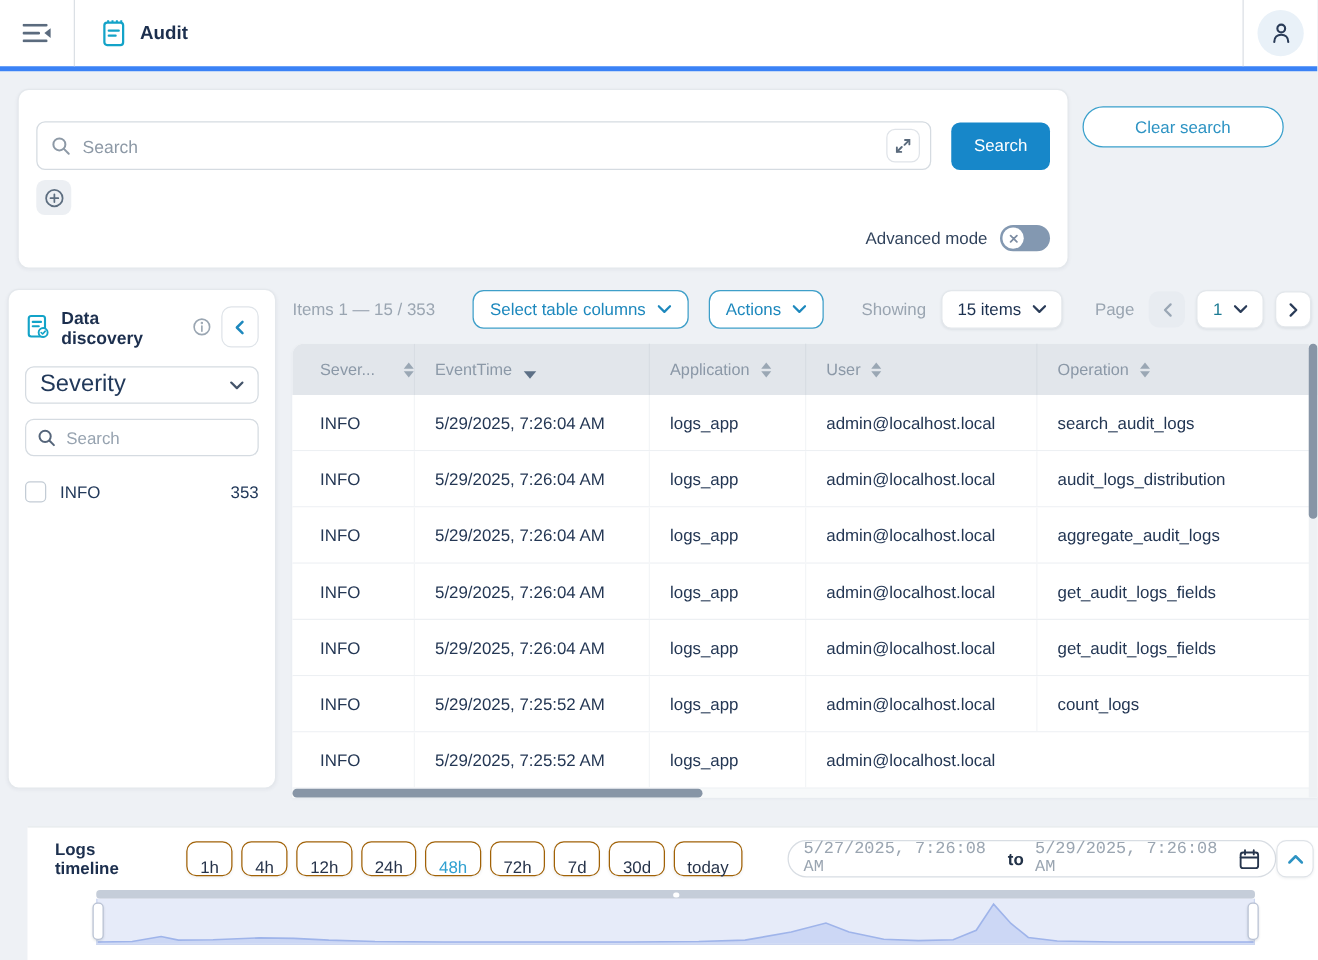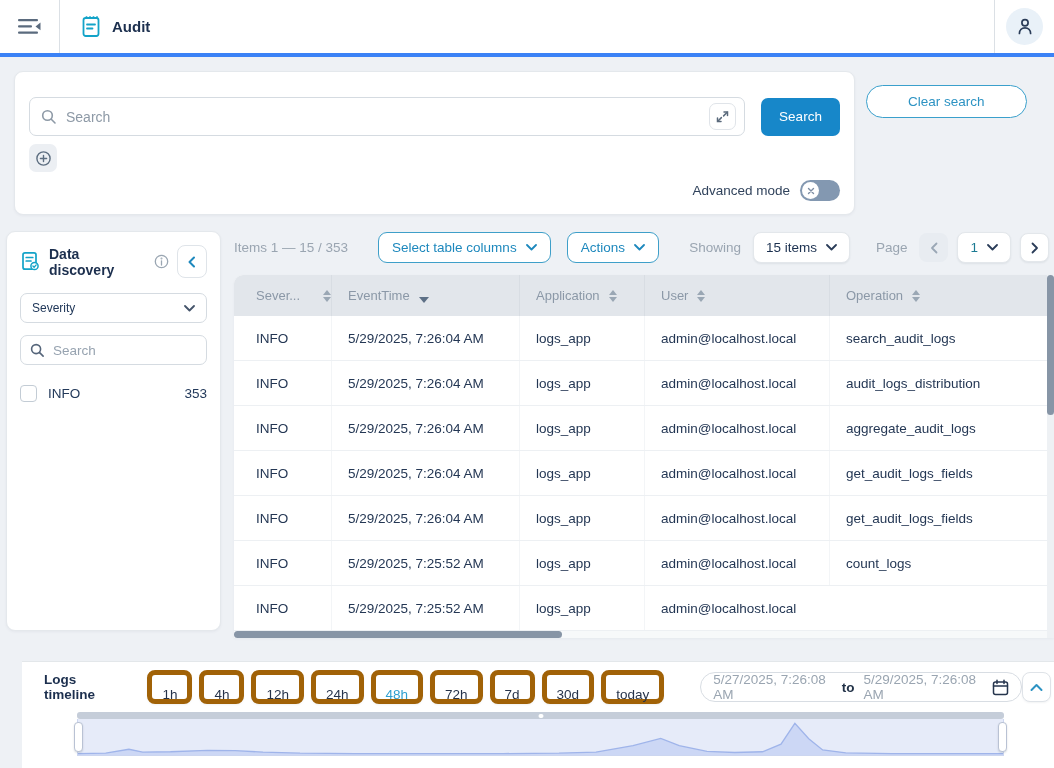--- a/index.html
+++ b/index.html
@@ -46,21 +46,21 @@
   
   .content { display:flex; align-items:flex-start; padding:16px 0 0 6px; }
 
   .sidebar { width:215px; height:400px; background:#fff; border:1px solid #e4e8ec;
     border-radius:9px; box-shadow:0 1px 3px rgba(30,45,70,.05); padding:13px; flex:none; }
   .sb-header { display:flex; align-items:center; gap:8px; margin-bottom:15px; }
   .sb-title { font-size:14px; font-weight:700; color:#1c2f4e; }
   .sb-collapse { margin-left:auto; width:31px; height:33px; border:1px solid #dfe4e9;
     border-radius:8px; background:#fff; display:flex; align-items:center; justify-content:center; cursor:pointer; }
   .sb-select { height:30px; border:1px solid #d5dbe1; border-radius:7px; display:flex;
-    align-items:center; justify-content:space-between; padding:0 11px; font-size:12px;
+    align-items:center; justify-content:space-between; padding:0 11px; font-size:19px;
     color:#22395a; margin-bottom:12px; cursor:pointer; }
   .sb-search { height:30px; border:1px solid #d5dbe1; border-radius:7px; display:flex;
     align-items:center; gap:8px; padding:0 9px; margin-bottom:20px; }
   .sb-search input { flex:1; border:none; outline:none; font-size:13.5px; min-width:0;
     font-family:"Liberation Sans",sans-serif; color:#2a3c58; }
   .sb-search input::placeholder { color:#97a3b0; }
   .facet-row { display:flex; align-items:center; gap:11px; font-size:13.5px; color:#22395a; }
   .checkbox { width:17px; height:17px; border:1.5px solid #c3ccd5; border-radius:4px;
     background:#fff; cursor:pointer; flex:none; }
   .facet-count { margin-left:auto; }
@@ -113,27 +113,27 @@
   .vscroll { position:absolute; right:0; top:0; width:7px; height:100%; background:#eef1f4; }
   .vscroll-thumb { position:absolute; top:0; right:0; width:7px; height:140px;
     background:#8795a6; border-radius:4px; cursor:pointer; }
 
   
   .timeline-panel { position:absolute; left:0; top:661px; width:1054px; height:107px;
     background:#fff; border-top:1px solid #e3e7ea;margin-left:22px; }
   .tl-controls { display:flex; align-items:center; height:30px; margin:10px 22px 0 22px; }
   .tl-title { font-size:13.5px; font-weight:700; color:#1c2f4e; }
   .tl-ranges { display:flex; gap:7px; margin-left:25px; }
-  .range-btn { height:28px; padding:12px 10px; background:#fff; border:5px solid #a16207;
+  .range-btn { height:28px; padding:12px 10px; background:#fff; border:1px solid #a16207;
     border-radius:8px; box-shadow:0 1px 2px rgba(30,45,70,.06); font-size:13.5px; color:#26334a;
     font-family:"Liberation Sans",sans-serif; cursor:pointer; }
   .range-btn.selected { color:#2fa0d0; }
   .tl-daterange { margin-left:36px; height:30px; border:1px solid #d8dde3; border-radius:15px;
     display:flex; align-items:center; gap:9px; padding:0 12px; cursor:pointer; }
-  .date-text { font-size:13.5px; color:#9aa5b1; }
+  .date-text { font-size:13.5px; color:#9aa5b1;font-family:Liberation Mono, monospace; }
   .date-to { font-size:13.5px; font-weight:700; color:#223248; }
   .tl-collapse { margin-left:auto; margin-right:3px; width:32px; height:30px; border:1px solid #dfe3e8;
     border-radius:8px; background:#fff; display:flex; align-items:center; justify-content:center;
     box-shadow:0 1px 2px rgba(30,45,70,.06); cursor:pointer; }
 
   .chart-wrap { margin:10px 72px 0 55px; position:relative; }
   .chart-track { height:7px; background:#c5cdd9; border-radius:3px; position:relative; }
   .chart-track-dot { position:absolute; left:50%; top:1.5px; width:5px; height:4px;
     border-radius:2px; background:#fff; transform:translateX(-50%); }
   .chart-sel { height:37px; background:#e6ebf9; border:1px solid #ccd6f0; border-top:none;

